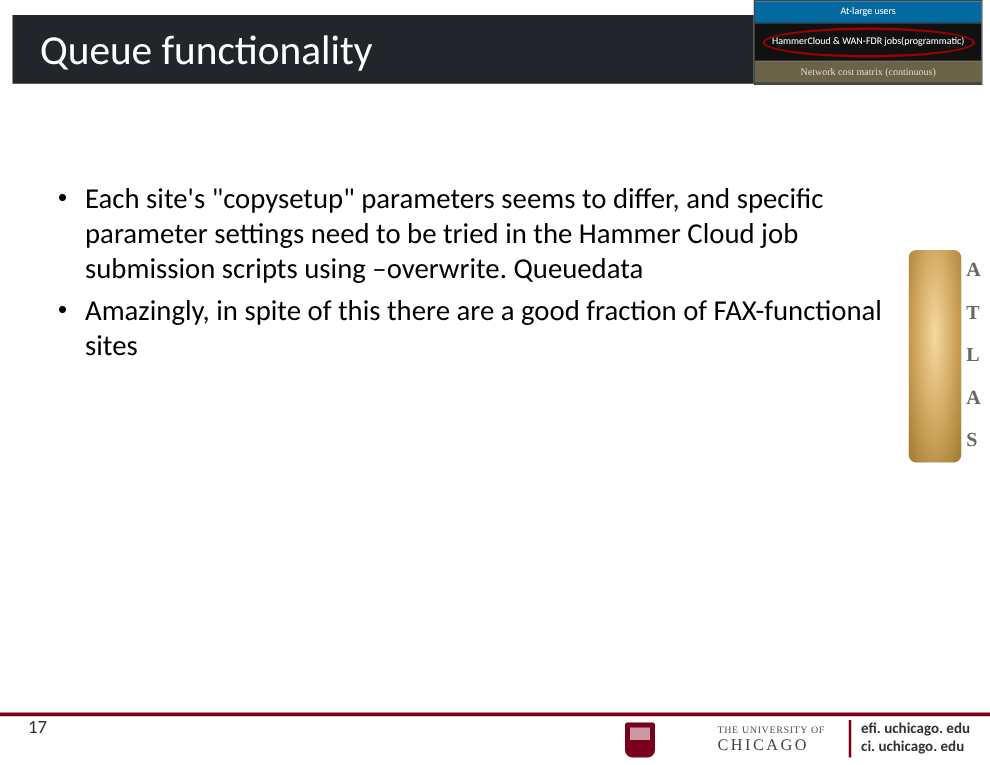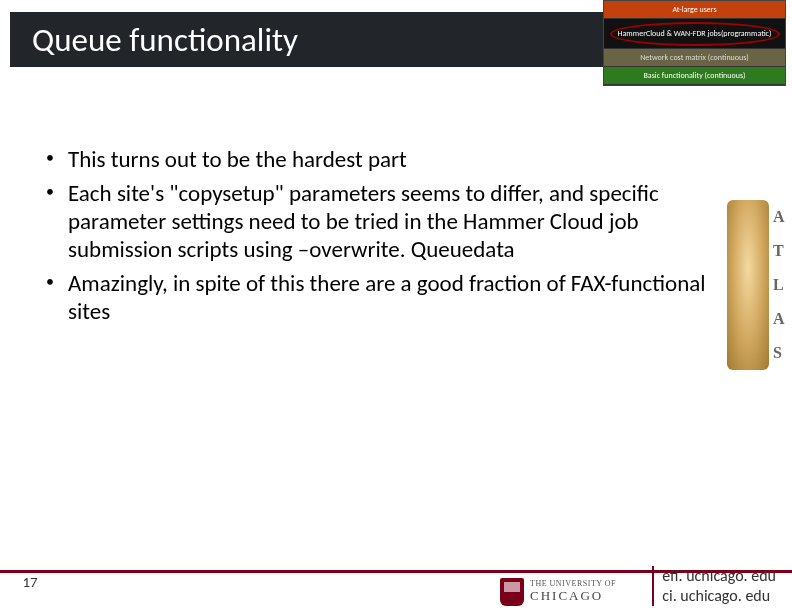--- a/index.html
+++ b/index.html
@@ -38,23 +38,23 @@
     color: #fff;
     text-align: center;
     border: 1px solid #444;
   }
   .stack-row {
     padding: 4px 2px;
     border-bottom: 1px solid #333;
     line-height: 1.2;
     position: relative;
   }
-  .row-atlarge { background: #c2410c; height: 18px; }
+  .row-atlarge { background: #0369a1; height: 18px; }
   .row-hammer { background: #111; height: 30px; display:flex; flex-direction:row; justify-content:center; align-items:center; }
-  .row-network { background: #6b6346; color:#ddd; height: 18px; }
+  .row-network { background: #6b6346; color:#ddd; height: 18px; font-family: Liberation Serif, serif; }
   .row-basic { background: #2e7a1f; height: 18px; }
   .ellipse {
     position: absolute;
     border: 2px solid #a00000;
     border-radius: 50%;
     width: 170px;
     height: 24px;
     left: 6px;
     top: 3px;
     pointer-events: none;
@@ -153,58 +153,58 @@
     width:16px; height:10px;
     background:#fff;
     opacity:0.6;
   }
   .ulogo-text {
     font-size: 8px;
     line-height: 1.1;
     color: #555;
     letter-spacing: 0.5px;
     font-family: Georgia, serif;
+    margin-left: 44px;
   }
   .ulogo-text .big {
     font-size: 13px;
     letter-spacing: 2px;
     color: #444;
   }
   .urls {
     position: absolute;
     right: 16px;
     bottom: 6px;
-    font-size: 16px;
+    font-size: 12px;
     color: #333;
     text-align: left;
     line-height: 1.25;
     border-left: 2px solid #7a0019;
     padding-left: 8px;
+    font-weight: bold;
   }
 </style>
 </head>
 <body>
 
 <div class="titlebar">
   <div class="title">Queue functionality</div>
 </div>
 
 <div class="stack">
   <div class="stack-row row-atlarge">At-large users</div>
   <div class="stack-row row-hammer">
     <div class="ellipse"></div>
     <div>HammerCloud &amp; WAN-FDR jobs</div>
     <div>(programmatic)</div>
   </div>
   <div class="stack-row row-network">Network cost matrix (continuous)</div>
-  <div class="stack-row row-basic">Basic functionality (continuous)</div>
 </div>
 
 <ul class="content">
-  <li>This turns out to be the hardest part</li>
   <li>Each site's "copysetup" parameters seems to differ, and specific parameter settings need to be tried in the Hammer Cloud job submission scripts using –overwrite. Queuedata</li>
   <li>Amazingly, in spite of this there are a good fraction of FAX-functional sites</li>
 </ul>
 
 <div class="atlas">
   <div class="atlas-figure"></div>
   <div class="atlas-letters">
     <span>A</span>
     <span>T</span>
     <span>L</span>

